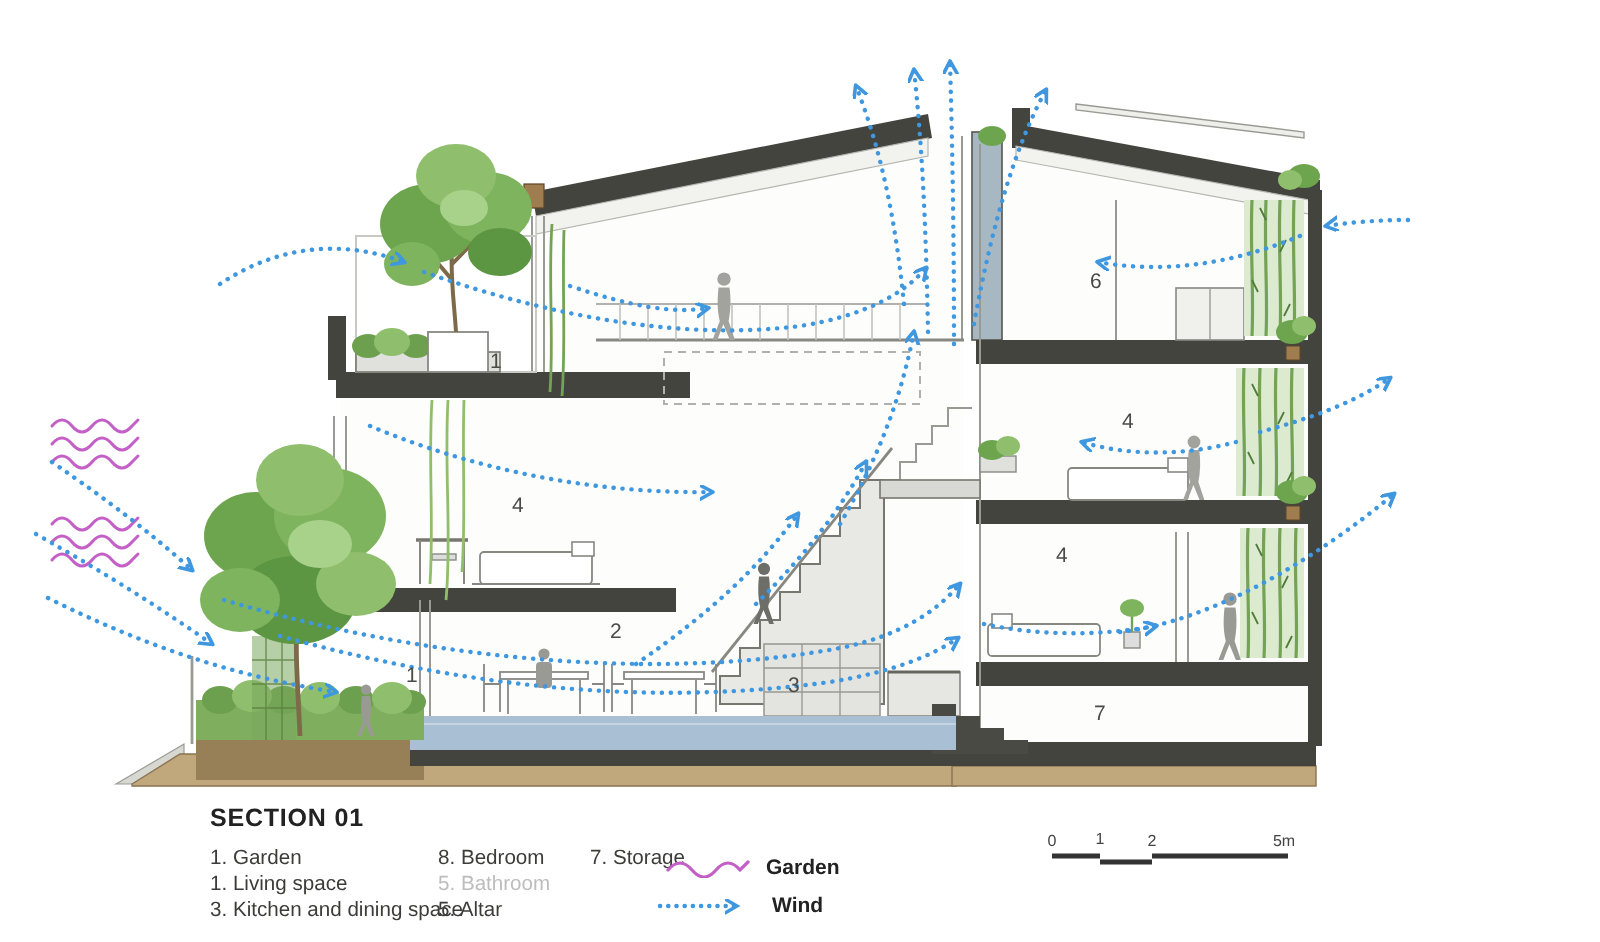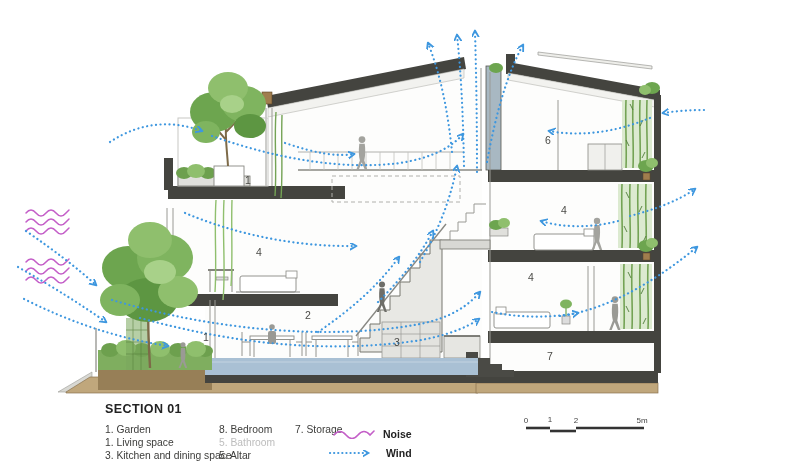--- a/index.html
+++ b/index.html
@@ -328,21 +328,21 @@
   <div class="muted">5. Bathroom</div>
   <div>5. Altar</div>
 </div>
 <div class="legend-col col3">
   <div>7. Storage</div>
 </div>
 
 <svg class="sym" style="left:332px;top:427px;" width="46" height="12">
   <path d="M2,8 q6,-7 12,0 t12,0 t12,0 l4,-4" fill="none" stroke="#c45fc8" stroke-width="1.6" stroke-linecap="round"></path>
 </svg>
-<div class="sym-label" style="left:383px;top:428px;">Noise</div>
+<div class="sym-label" style="left:383px;top:428px;">Garden</div>
 
 <svg class="sym" style="left:328px;top:447px;" width="52" height="12">
   <defs>
     <marker id="ah2" markerWidth="9" markerHeight="9" refX="5.5" refY="3.5" orient="auto" markerUnits="userSpaceOnUse">
       <path d="M0,0 L6,3.5 L0,7" fill="none" stroke="#3e97df" stroke-width="1.7" stroke-linecap="round"></path>
     </marker>
   </defs>
   <path d="M2,6 H40" fill="none" stroke="#3e97df" stroke-width="2.2" stroke-linecap="round" stroke-dasharray="0.1 4" marker-end="url(#ah2)"></path>
 </svg>
 <div class="sym-label" style="left:386px;top:447px;">Wind</div>

